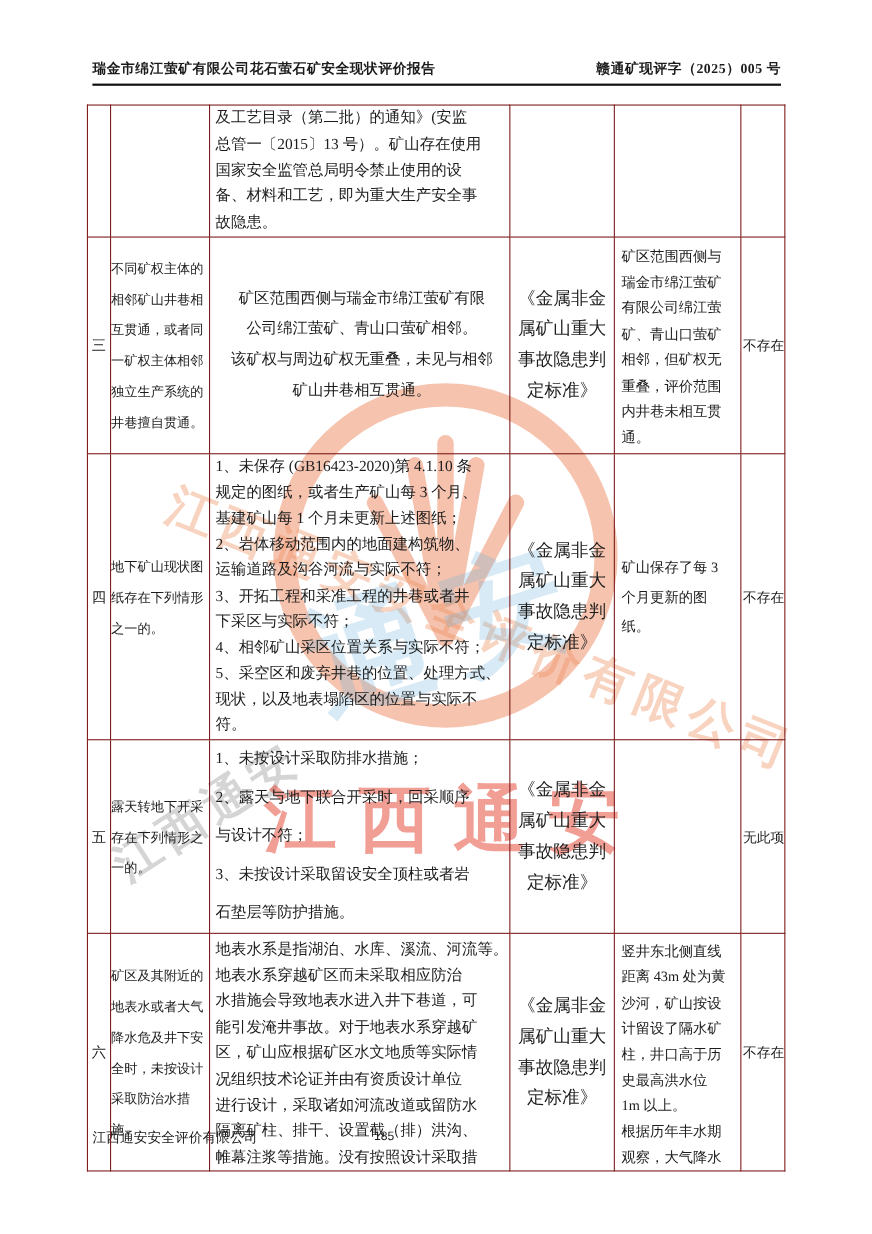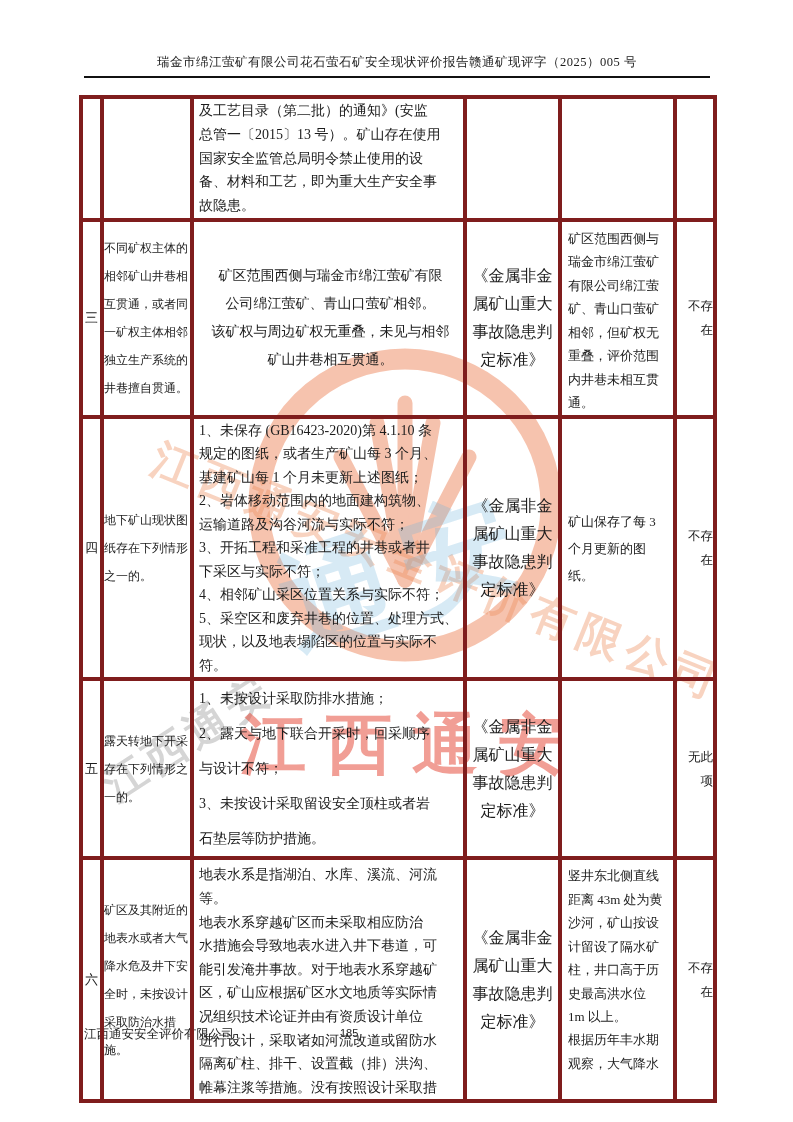--- a/index.html
+++ b/index.html
@@ -2,42 +2,42 @@
 <html><head>
 <meta charset="utf-8">
 <style>
   html,body{margin:0;padding:0;}
   body{
     width:793px;height:1122px;position:relative;background:#ffffff;
     font-family:"Liberation Serif", serif;color:#1c1c1c;overflow:hidden;
   }
   
   .hdr{position:absolute;left:84px;top:54px;width:626px;display:flex;
-       justify-content:center;font-size:12.5px;font-weight:normal;letter-spacing:.5px;}
+       justify-content:space-between;font-size:12.5px;font-weight:bold;letter-spacing:.5px;}
   .hdr-rule{position:absolute;left:84px;top:76px;width:626px;height:2px;background:#111;}
   
   .ftr-company{position:absolute;left:84px;top:1026px;font-size:12.5px;}
   .ftr-page{position:absolute;left:340px;top:1027px;font-size:11px;font-family:"Liberation Sans",sans-serif;}
   
   .wm{position:absolute;z-index:0;pointer-events:none;}
   .wm-seal{left:245px;top:345px;}
   .wm-diag{left:165px;top:430px;transform:rotate(22deg);transform-origin:left top;
            font-size:44px;letter-spacing:7px;color:rgba(236,140,90,.38);font-weight:bold;white-space:nowrap;}
   .wm-red{left:240px;top:700px;font-size:66px;font-weight:bold;letter-spacing:20px;
           color:rgba(228,62,44,.50);font-family:"Liberation Sans",sans-serif;white-space:nowrap;}
   .wm-blue{left:262px;top:540px;transform:rotate(-18deg);transform-origin:left top;
            font-size:112px;font-weight:bold;letter-spacing:14px;color:rgba(112,178,218,.28);white-space:nowrap;}
   .wm-gray{left:108px;top:762px;transform:rotate(-33deg);transform-origin:left center;
            font-size:42px;font-weight:bold;letter-spacing:6px;color:rgba(135,135,135,.35);white-space:nowrap;}
   
   table.main{
     position:absolute;left:79px;top:95px;z-index:1;
     border-collapse:collapse;table-layout:fixed;width:634px;background:transparent;
   }
-  td{border:4px solid #7f1d1d;vertical-align:middle;white-space:pre-line;
+  td{border:1px solid #7f1d1d;vertical-align:middle;white-space:pre-line;
      overflow:hidden;word-break:break-all;padding:0;background:transparent;}
   .td-no{font-size:13px;text-align:center;}
   .td-item{font-size:12px;line-height:28px;margin-left:25px;}
   .td-detail{font-size:14px;text-align:left;line-height:24px;padding:0 1px 0 5px;}
   .td-basis{font-size:16px;text-align:center;line-height:28px;}
   .td-situation{font-size:13px;text-align:left;line-height:23.5px;padding:0 2px 0 6px;}
   .td-result{font-size:12.5px;text-align:right;line-height:24px;}
   tr.r0 .td-detail{line-height:23.8px;}
   tr.r1 .td-detail{line-height:28px;text-align:center;}
   tr.r1 .td-situation{vertical-align:top;padding-top:5px;}

